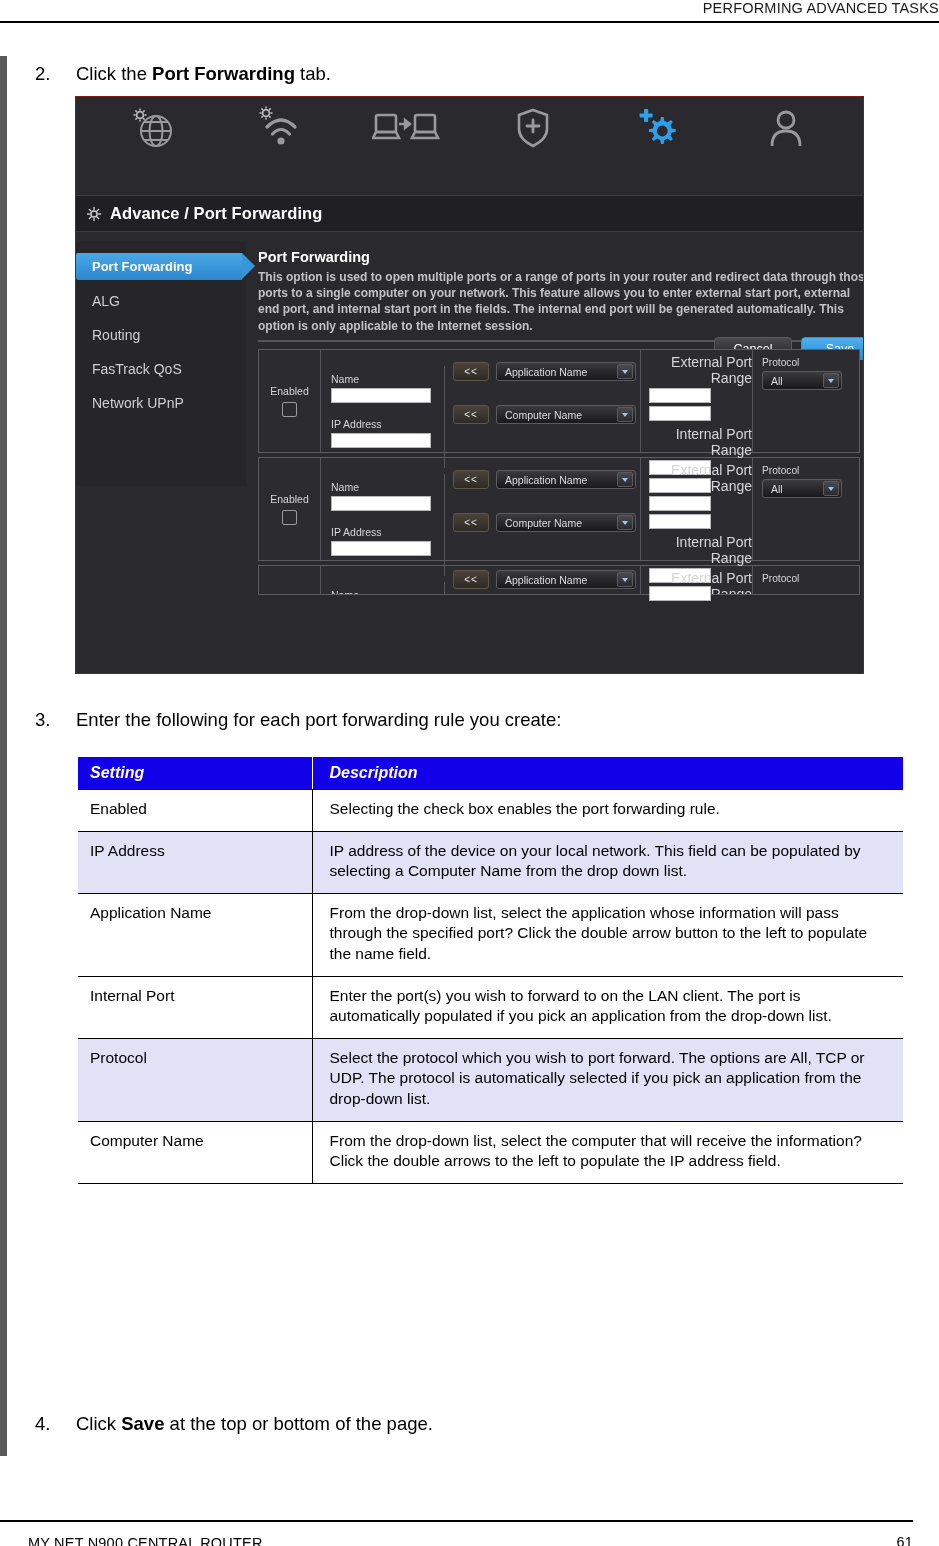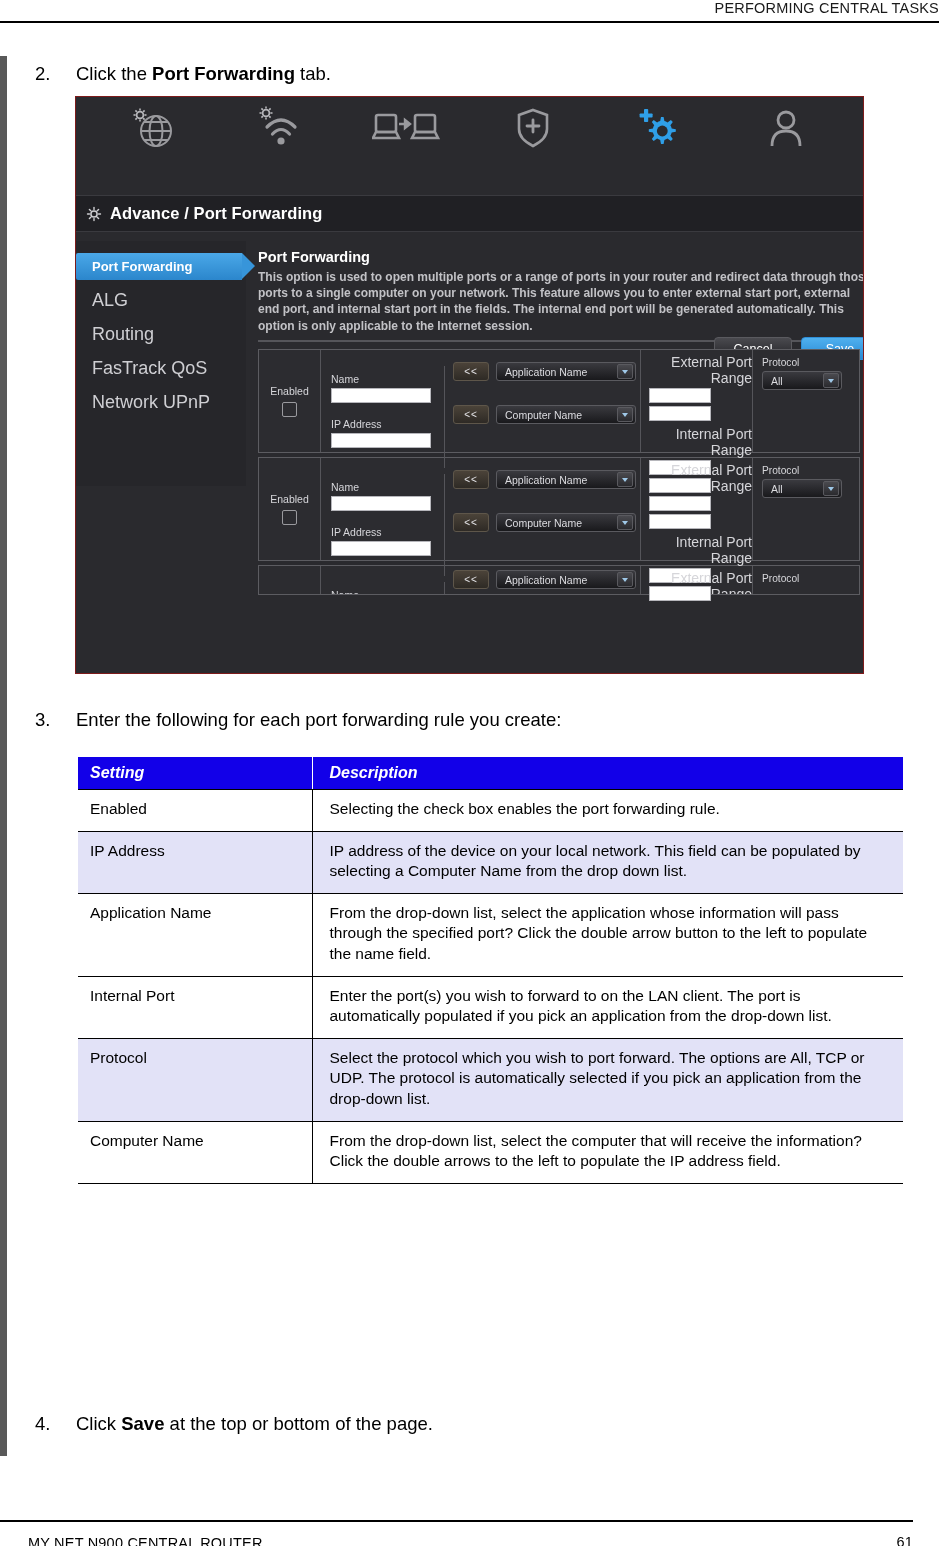--- a/index.html
+++ b/index.html
@@ -152,21 +152,21 @@
     flex: 0 0 170px;
     background: #26262a;
     padding-top: 12px;
     height: 245px;
   }
   .side-item {
     height: 27px;
     display: flex;
     align-items: center;
     padding-left: 16px;
-    font-size: 18px;
+    font-size: 14px;
     color: #cfcfd3;
     margin-bottom: 7px;
     position: relative;
   }
   .side-item.active {
     background: linear-gradient(#4aa8e8, #2b86cc);
     color: #ffffff;
     font-weight: bold;
     font-size: 13px;
     border-radius: 2px 0 0 2px;
@@ -377,21 +377,21 @@
     width: 913px; height: 1.6px;
     background: #000;
   }
   .footer .f-left { position: absolute; left: 0; top: 0; line-height: 1.28; }
   .footer .f-right { position: absolute; right: 0; top: 0; }
 </style>
 </head>
 <body>
 
 <div class="page-header">
-  <div class="hdr-text">PERFORMING CENTRAL TASKS</div>
+  <div class="hdr-text">PERFORMING ADVANCED TASKS</div>
   <div class="hdr-rule"></div>
 </div>
 
 <div class="margin-bar"></div>
 
 <div class="step" id="step2">
   <span class="num">2.</span>
   <span class="txt"><span>Click the </span><b>Port Forwarding</b><span> tab.</span></span>
 </div>
 

